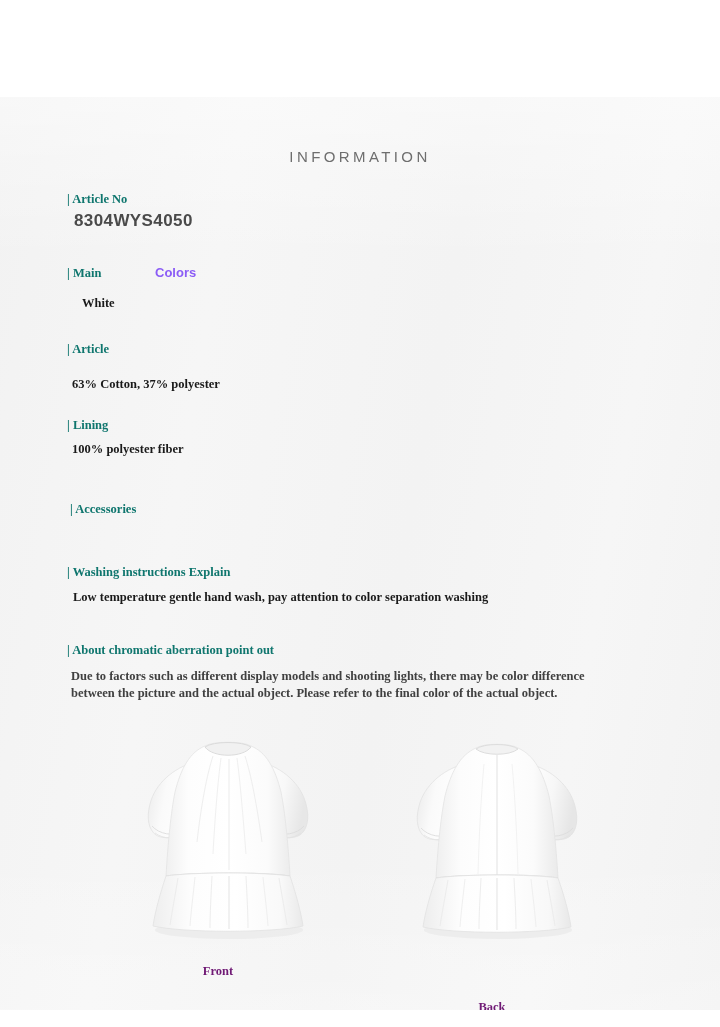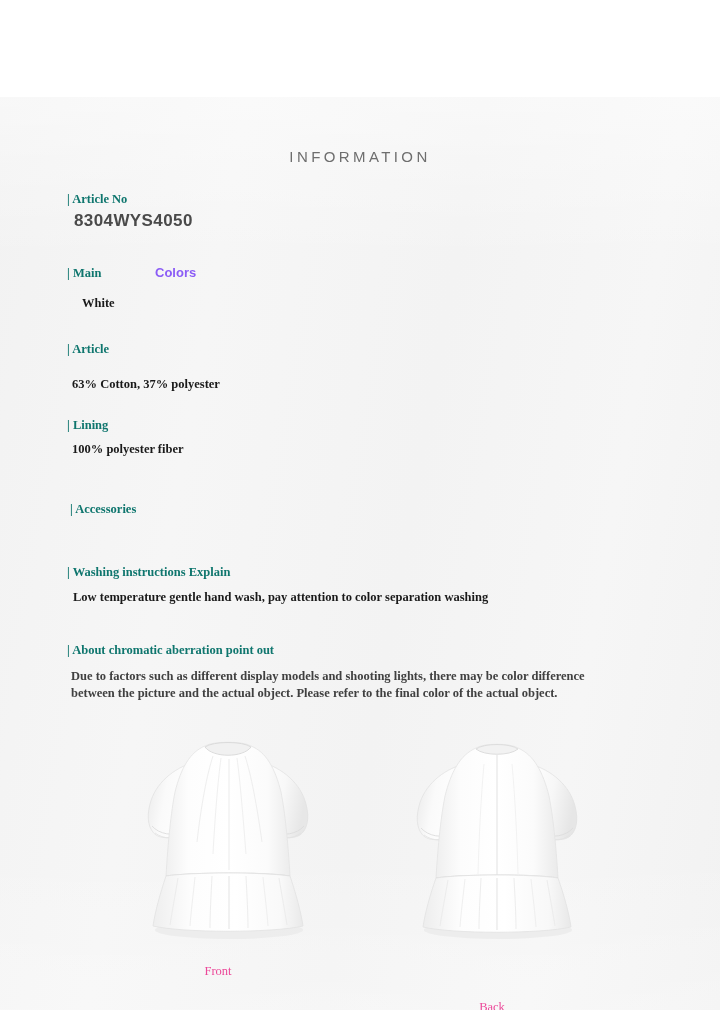--- a/index.html
+++ b/index.html
@@ -123,23 +123,23 @@
   .dress-wrap {
     position: absolute;
     width: 190px;
     height: 215px;
   }
   .dress-wrap svg { display: block; }
 
   .caption {
     position: absolute;
     font-family: "Liberation Serif", serif;
-    font-weight: normal;
+    font-weight: bold;
     font-size: 12.5px;
-    color: #ec4899;
+    color: #701a75;
     text-align: center;
     width: 120px;
   }
 </style>
 </head>
 <body>
 
 <div id="page">
 
   <div class="top-band"></div>

